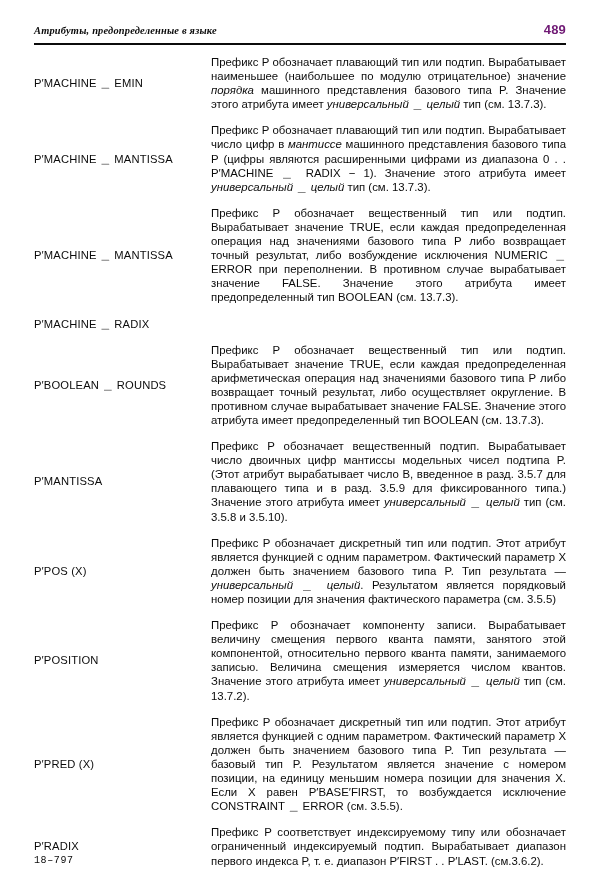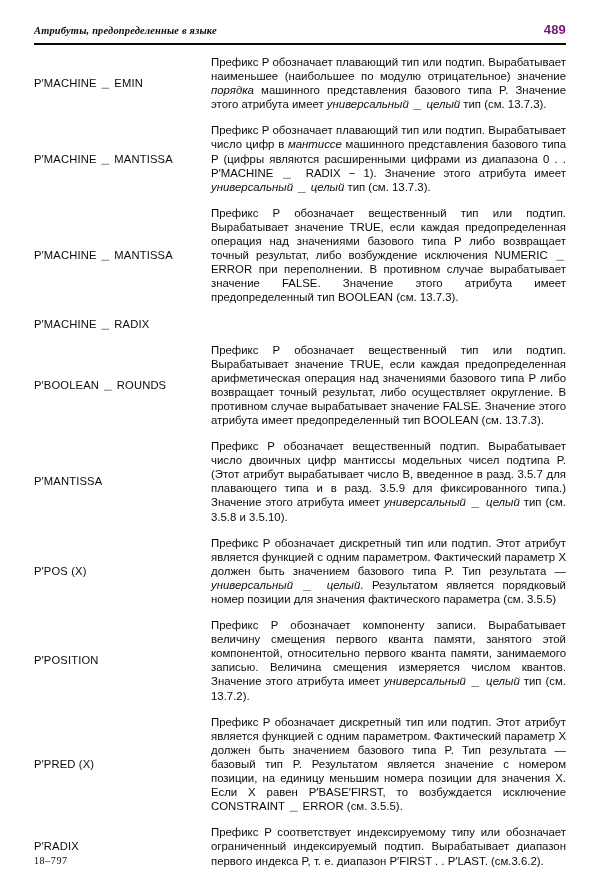--- a/index.html
+++ b/index.html
@@ -97,21 +97,21 @@
   .entry-def i,
   .entry-def em {
     font-style: italic;
   }
 
   
   .folio-sig {
     position: absolute;
     left: 34px;
     top: 855px;
-    font-family: Liberation Serif, serif;
+    font-family: Liberation Mono, monospace;
     font-size: 10px;
     letter-spacing: 0.6px;
     color: #0b0b0b;
   }
 </style>
 </head>
 <body>
 
 <div class="page">
 

